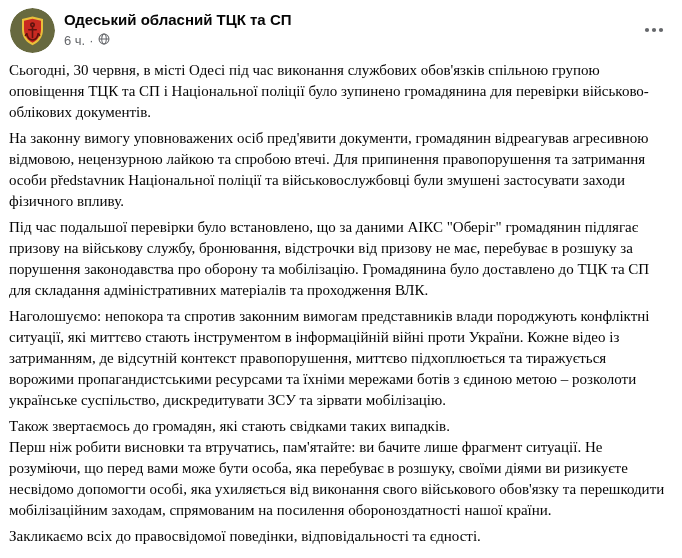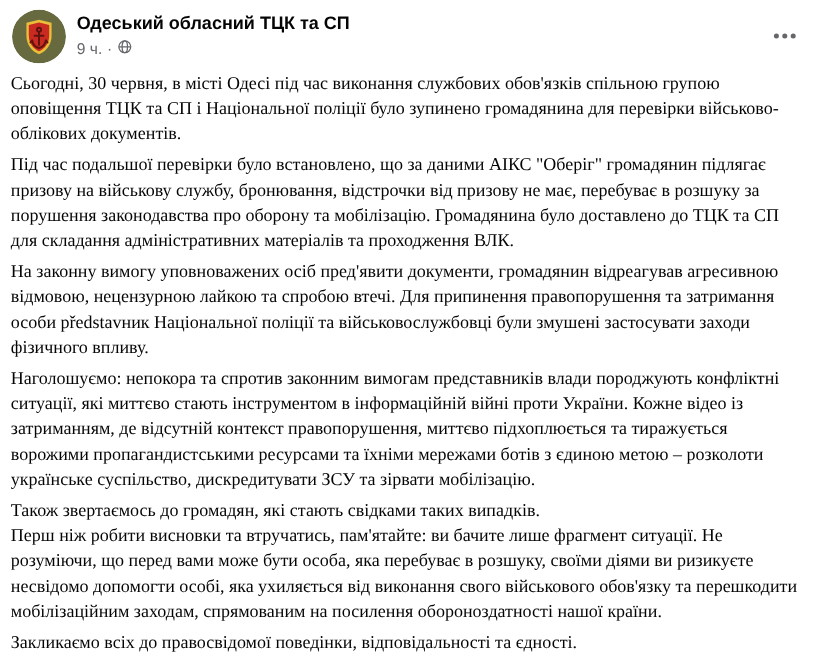--- a/index.html
+++ b/index.html
@@ -104,21 +104,21 @@
           <line x1="18.8" y1="21.8" x2="26.2" y2="21.8"></line>
           <path d="M16.8 25.8 C17.6 29.6 19.7 31.6 22.5 32 C25.3 31.6 27.4 29.6 28.2 25.8"></path>
           <path d="M16.8 25.8 L15.4 27.4 M28.2 25.8 L29.6 27.4"></path>
         </g>
       </svg>
     </div>
 
     <div class="header-text">
       <div class="page-name">Одеський обласний ТЦК та СП</div>
       <div class="meta">
-        <span class="timestamp">9 ч.</span>
+        <span class="timestamp">6 ч.</span>
         <span>·</span>
         <span class="globe-icon">
           <svg width="12" height="12" viewBox="0 0 16 16" xmlns="http://www.w3.org/2000/svg">
             <g stroke="#65676b" stroke-width="1.4" fill="none">
               <circle cx="8" cy="8" r="6.6"></circle>
               <ellipse cx="8" cy="8" rx="3" ry="6.6"></ellipse>
               <line x1="1.4" y1="8" x2="14.6" y2="8"></line>
             </g>
           </svg>
         </span>
@@ -132,21 +132,21 @@
           <circle cx="10" cy="3" r="2.1"></circle>
           <circle cx="17" cy="3" r="2.1"></circle>
         </g>
       </svg>
     </div>
 
   </div>
 
   <div class="post-body">
     <p>Сьогодні, 30 червня, в місті Одесі під час виконання службових обов'язків спільною групою оповіщення ТЦК та СП і Національної поліції було зупинено громадянина для перевірки військово-облікових документів.</p>
+    <p>На законну вимогу уповноважених осіб пред'явити документи, громадянин відреагував агресивною відмовою, нецензурною лайкою та спробою втечі. Для припинення правопорушення та затримання особи představник Національної поліції та військовослужбовці були змушені застосувати заходи фізичного впливу.</p>
     <p>Під час подальшої перевірки було встановлено, що за даними АІКС "Оберіг" громадянин підлягає призову на військову службу, бронювання, відстрочки від призову не має, перебуває в розшуку за порушення законодавства про оборону та мобілізацію. Громадянина було доставлено до ТЦК та СП для складання адміністративних матеріалів та проходження ВЛК.</p>
-    <p>На законну вимогу уповноважених осіб пред'явити документи, громадянин відреагував агресивною відмовою, нецензурною лайкою та спробою втечі. Для припинення правопорушення та затримання особи představник Національної поліції та військовослужбовці були змушені застосувати заходи фізичного впливу.</p>
     <p>Наголошуємо: непокора та спротив законним вимогам представників влади породжують конфліктні ситуації, які миттєво стають інструментом в інформаційній війні проти України. Кожне відео із затриманням, де відсутній контекст правопорушення, миттєво підхоплюється та тиражується ворожими пропагандистськими ресурсами та їхніми мережами ботів з єдиною метою – розколоти українське суспільство, дискредитувати ЗСУ та зірвати мобілізацію.</p>
     <p class="multiline">Також звертаємось до громадян, які стають свідками таких випадків.
 Перш ніж робити висновки та втручатись, пам'ятайте: ви бачите лише фрагмент ситуації. Не розуміючи, що перед вами може бути особа, яка перебуває в розшуку, своїми діями ви ризикуєте несвідомо допомогти особі, яка ухиляється від виконання свого військового обов'язку та перешкодити мобілізаційним заходам, спрямованим на посилення обороноздатності нашої країни.</p>
     <p>Закликаємо всіх до правосвідомої поведінки, відповідальності та єдності.</p>
   </div>
 
 </div>
 
 </body></html>

